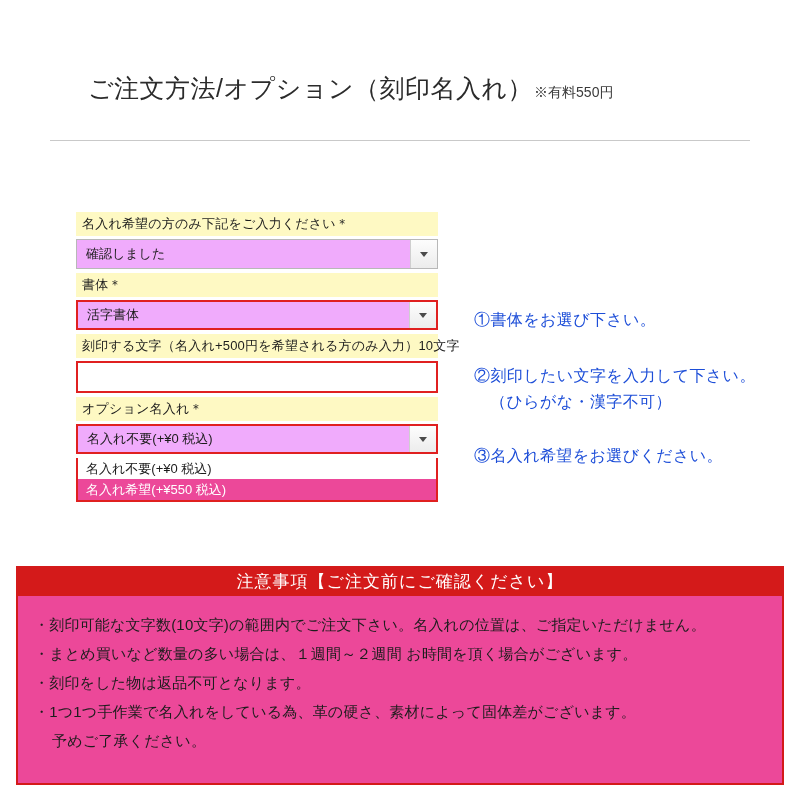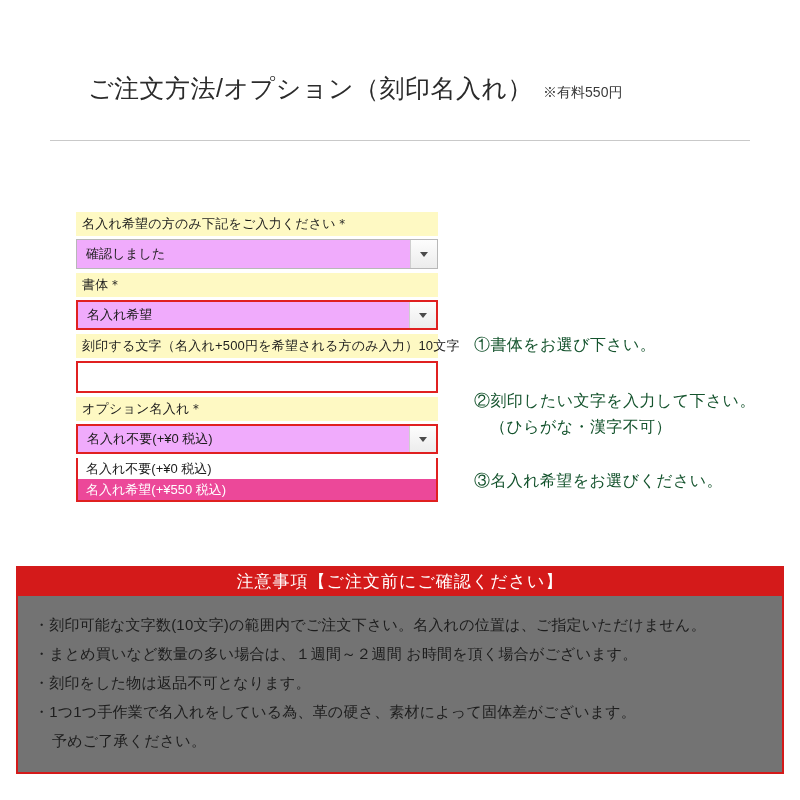--- a/index.html
+++ b/index.html
@@ -38,21 +38,21 @@
   .header-title {
     font-size: 25px;
     letter-spacing: 0.5px;
     color: #2b2b2b;
     font-weight: 400;
     white-space: nowrap;
   }
   .header-note {
     font-size: 14px;
     color: #3a3a3a;
-    margin-left: 10px;
+    margin-left: 1px;
     white-space: nowrap;
   }
   .header-rule {
     position: absolute;
     left: 50px;
     top: 140px;
     width: 700px;
     height: 1px;
     background: #c9c9c9;
   }
@@ -154,51 +154,50 @@
 
   
   .annotations {
     position: absolute;
     left: 474px;
     top: 300px;
     width: 320px;
   }
   .ann {
     font-size: 16px;
-    color: #14532d;
+    color: #1d4ed8;
     white-space: nowrap;
     letter-spacing: 0.4px;
-    margin-top: 25px;
   }
   .ann-1 { position: absolute; top: 10px; left: 0; }
   .ann-2 { position: absolute; top: 66px; left: 0; text-align: center; }
   .ann-2b { position: absolute; top: 92px; left: 16px; }
   .ann-3 { position: absolute; top: 146px; left: 0; }
 
   
   .notice {
     position: absolute;
     left: 16px;
     top: 566px;
     width: 768px;
     border: 2px solid #d41a1a;
     box-sizing: border-box;
-    background: #737373;
+    background: #ec4899;
   }
   .notice-head {
     background: #d41a1a;
     color: #ffffff;
     text-align: center;
     font-size: 17px;
     line-height: 28px;
     letter-spacing: 1px;
     height: 28px;
   }
   .notice-body {
-    padding: 14px 16px 17px 16px;
+    padding: 14px 16px 28px 16px;
   }
   .notice-line {
     font-size: 15px;
     line-height: 29px;
     color: #1d1d1d;
     white-space: nowrap;
     letter-spacing: 0.2px;
   }
   .notice-line.indent {
     padding-left: 18px;
@@ -222,21 +221,21 @@
     <div class="field-label">名入れ希望の方のみ下記をご入力ください＊</div>
     <div class="select-wrap">
       <div class="select-text">確認しました</div>
       <div class="select-arrow">
           <span class="caret"></span>
         </div>
     </div>
 
     <div class="field-label">書体＊</div>
     <div class="select-wrap highlight">
-      <div class="select-text">名入れ希望</div>
+      <div class="select-text">活字書体</div>
       <div class="select-arrow">
           <span class="caret"></span>
         </div>
     </div>
 
     <div class="field-label">刻印する文字（名入れ+500円を希望される方のみ入力）10文字</div>
     <div class="text-input">
       <div class="value"></div>
     </div>
 

